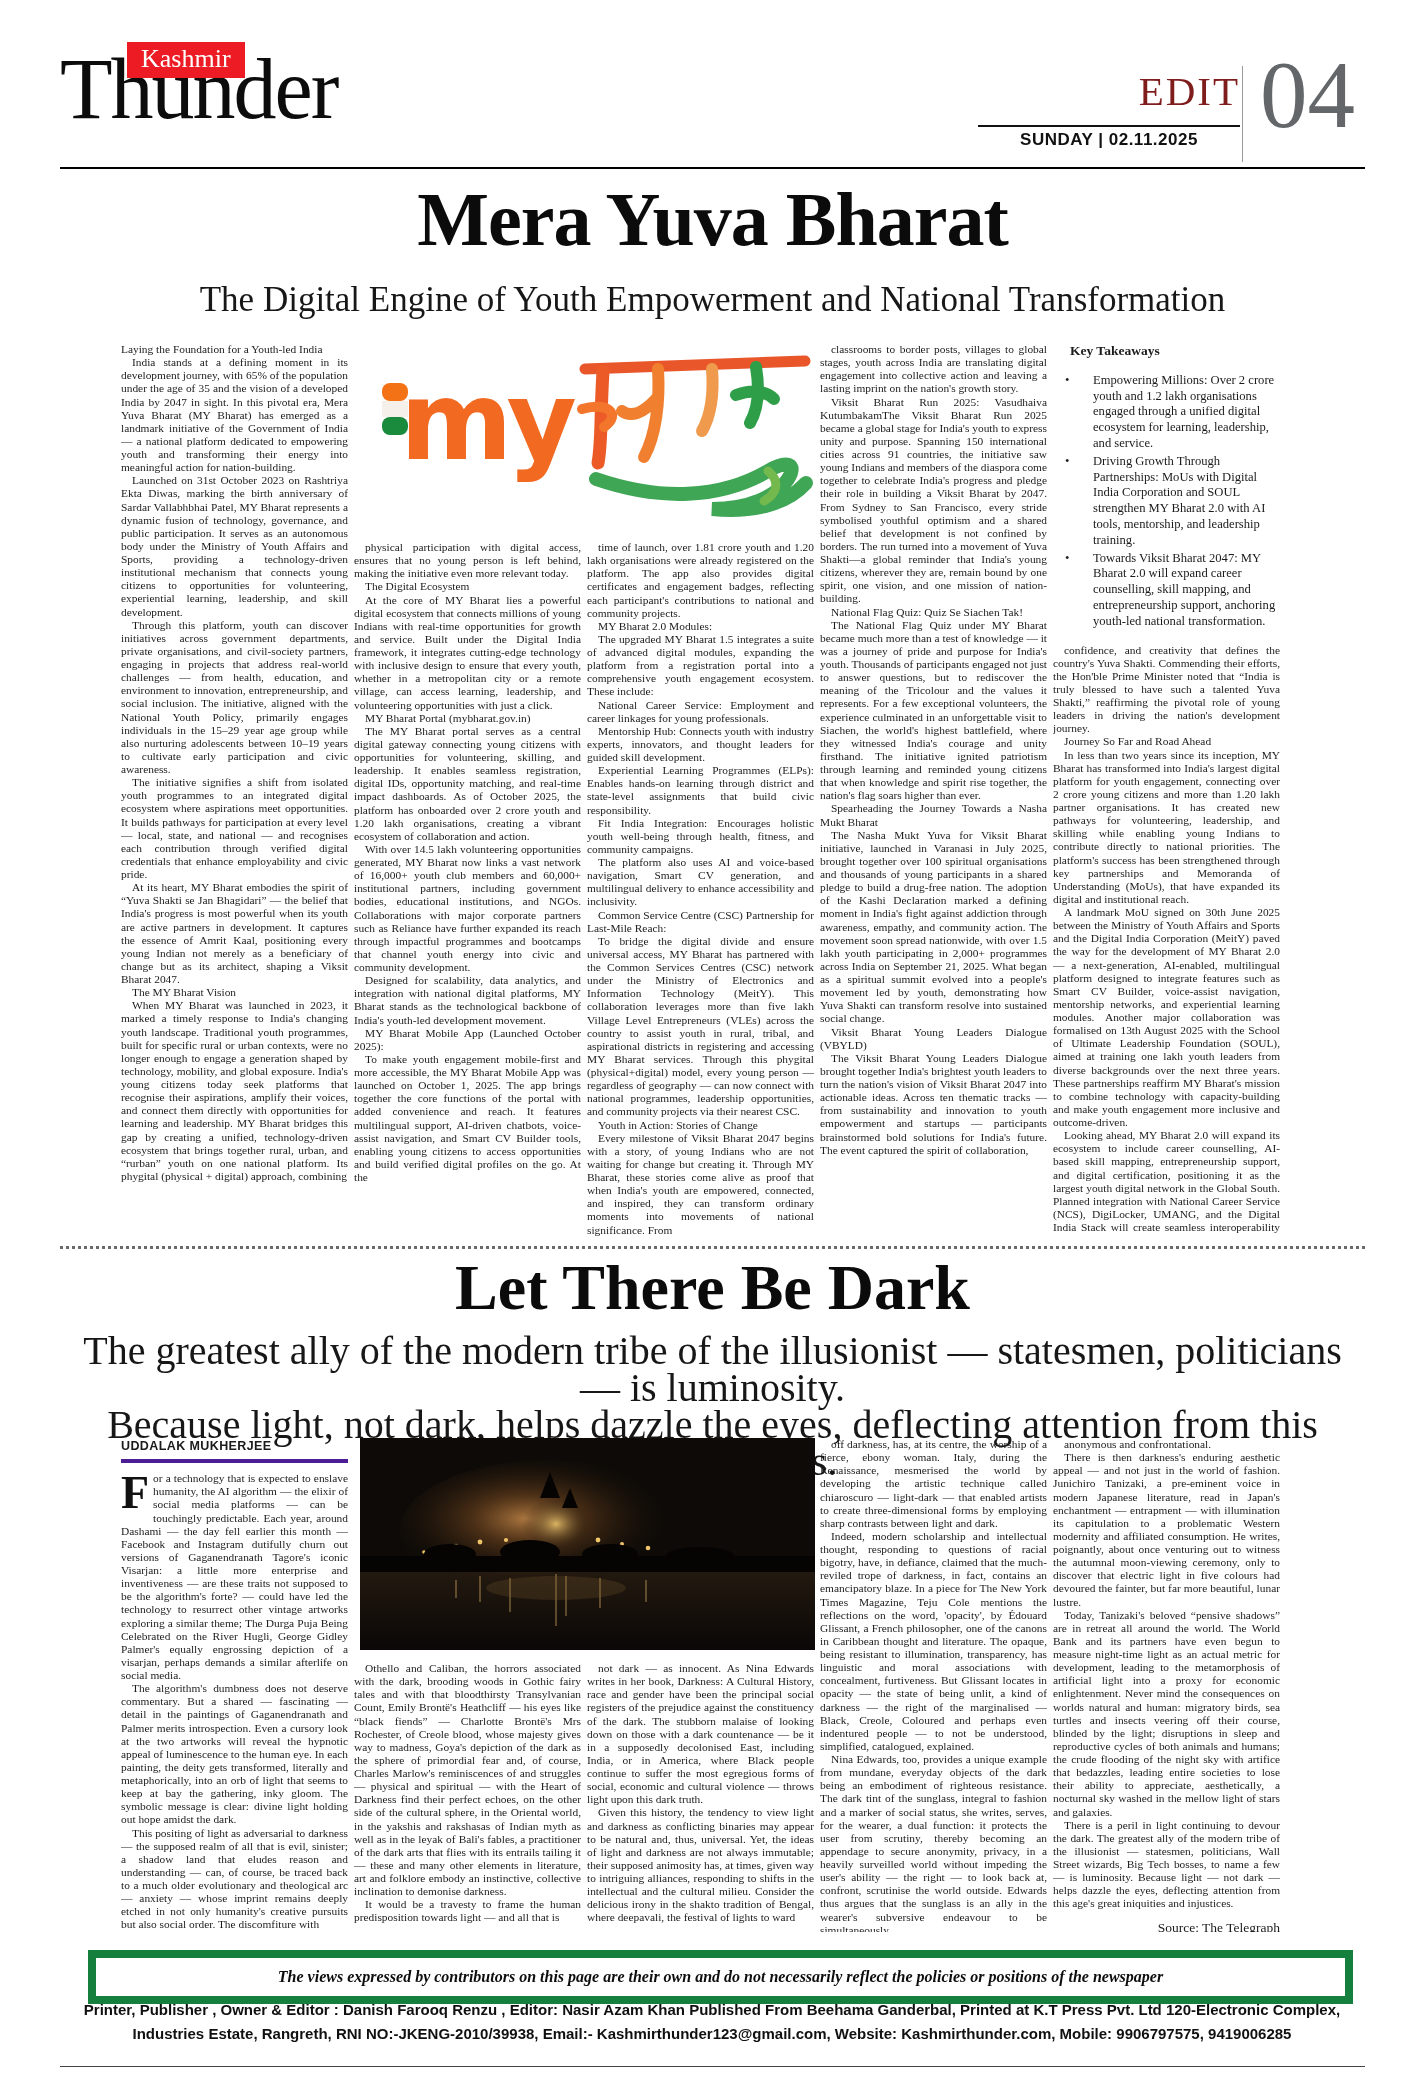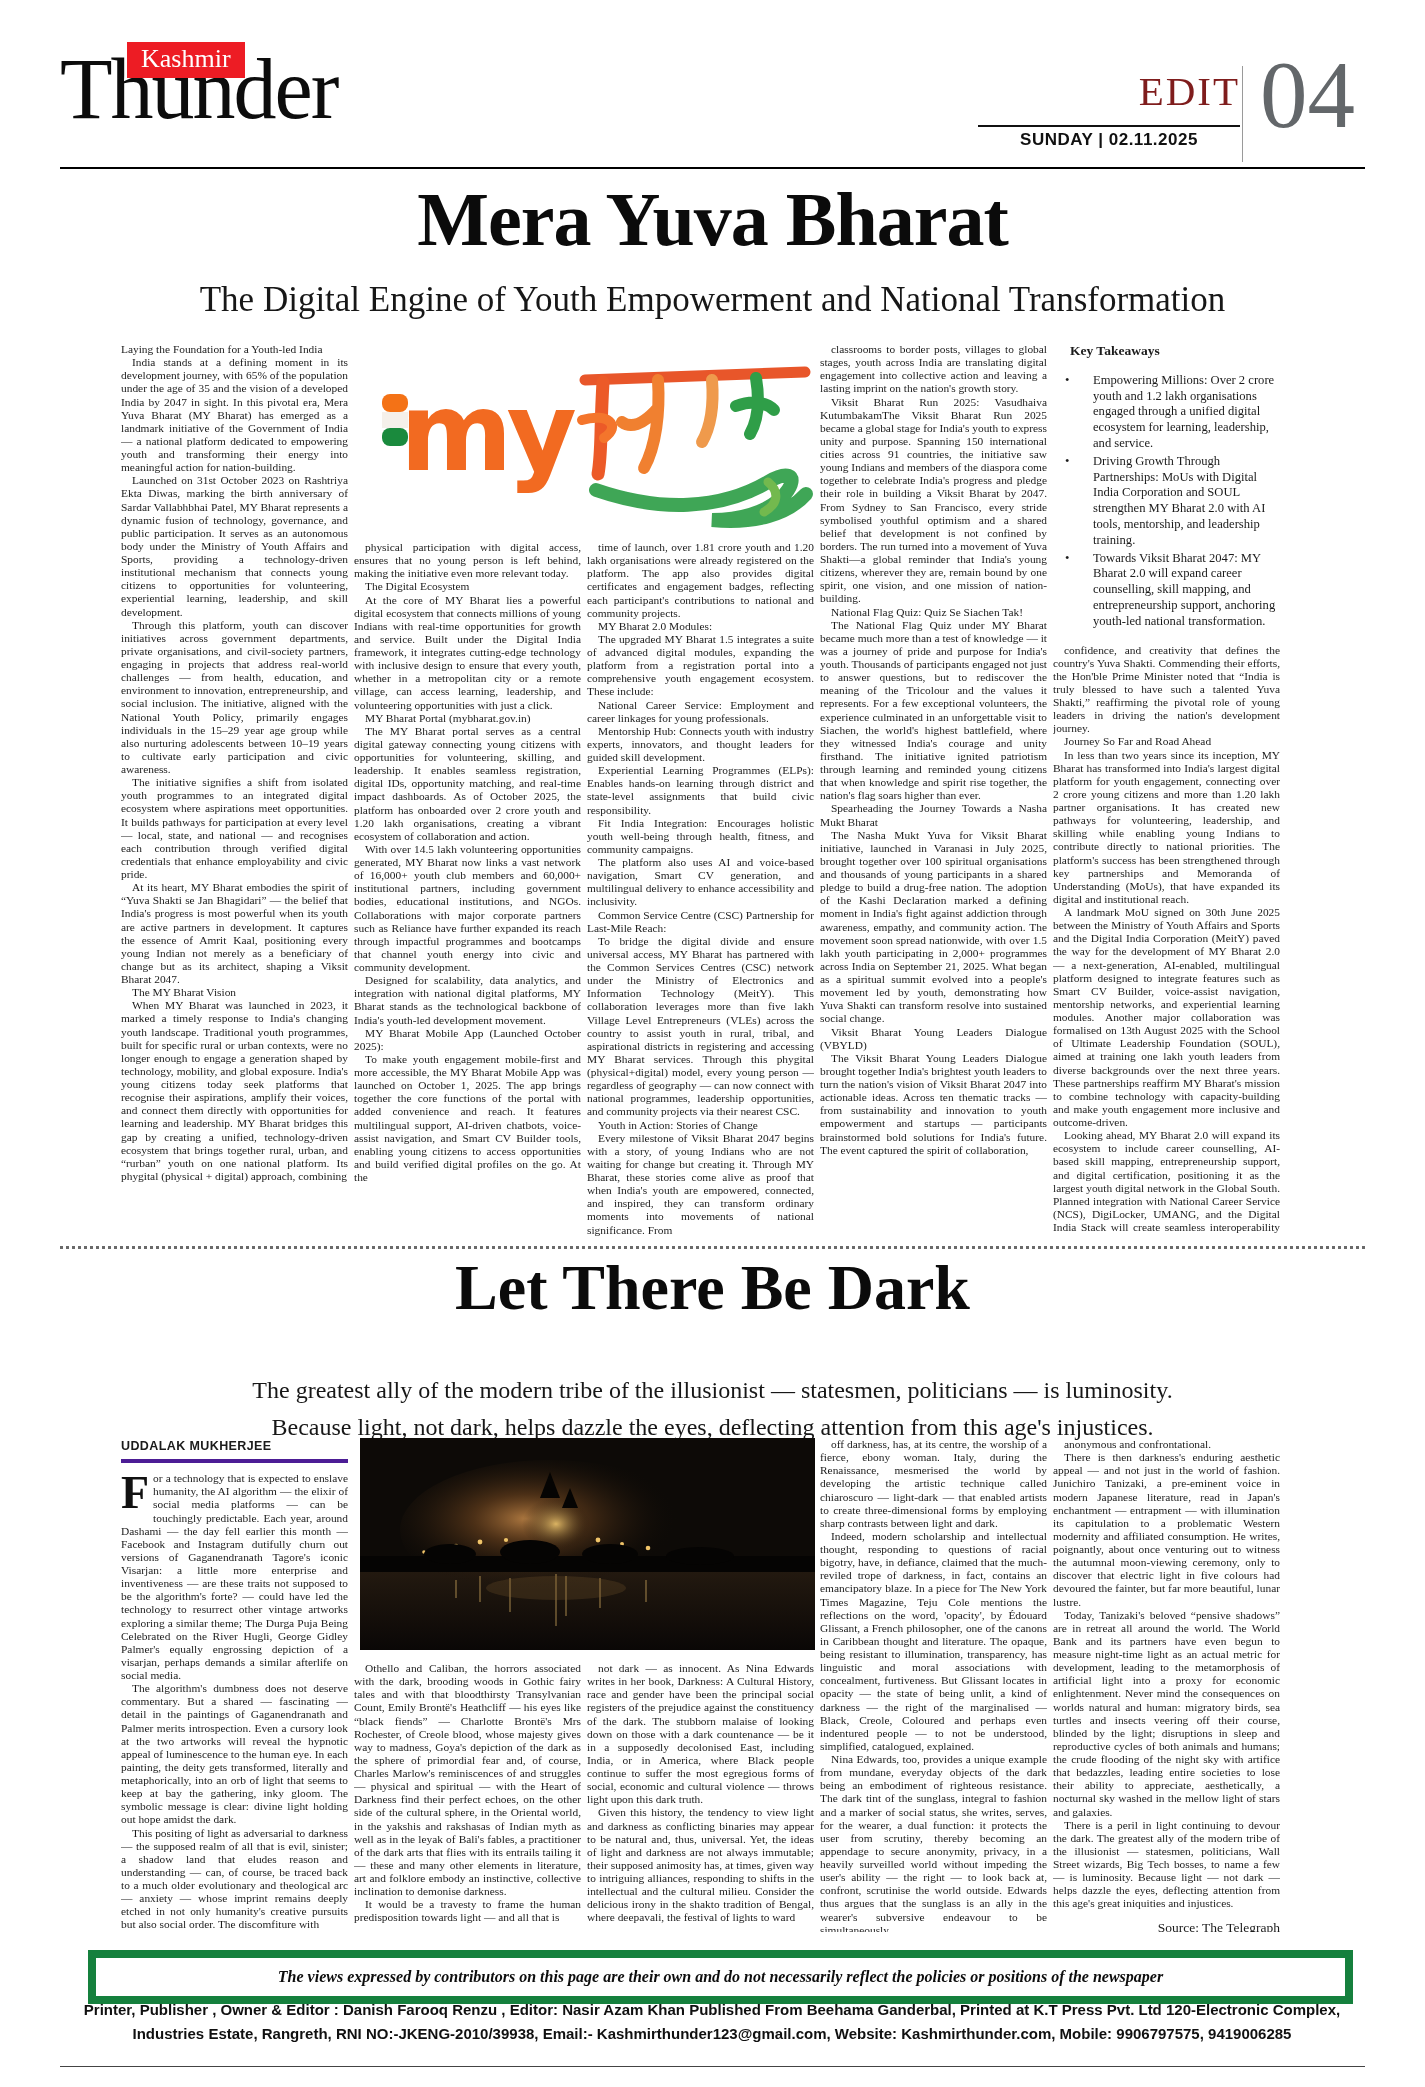--- a/index.html
+++ b/index.html
@@ -34,28 +34,28 @@
   #a1-cols{top:343px;height:893px;}
   .sp-a1{height:198px;}
   
   #takeaways{font-size:12.6px;line-height:15.8px;text-align:left;margin-bottom:14px;}
   #takeaways-title{font-weight:bold;font-size:13.5px;margin:0 0 14px 6px;}
   #takeaways ul{margin:0;padding:0 0 0 6px;list-style:none;}
   #takeaways li{margin:0 0 2px 0;padding-left:34px;position:relative;}
   #takeaways li:before{content:"\2022";position:absolute;left:6px;top:0;}
   
   .embed{position:absolute;left:360px;width:455px;overflow:hidden;}
-  #a1-image{top:342px;height:200px;}
+  #a1-image{top:331px;height:200px;}
   #a2-image{top:1438px;height:212px;background:#0c0907;}
   
   #article-divider{position:absolute;left:60px;top:1246px;width:1305px;border-top:3px dotted #6a6a6a;}
   #a2-title{position:absolute;left:121px;top:1252px;width:1183px;text-align:center;
         font-size:64px;line-height:72px;font-weight:bold;color:#0b0b0b;}
   #a2-subtitle{position:absolute;left:81px;top:1332px;width:1263px;text-align:center;
-        font-size:24px;line-height:37px;color:#171717;margin-top:40px;}
+        font-size:40px;line-height:37px;color:#171717;}
   #a2-cols{top:1438px;height:494px;}
   .sp-a2{height:224px;}
   #byline{font-family:"Liberation Sans",sans-serif;font-weight:bold;font-size:12.5px;letter-spacing:.4px;
         border-bottom:4px solid #4c1d95;padding:2px 0 6px 0;margin-bottom:9px;text-align:left;}
   .dropcap{float:left;font-size:46px;line-height:38px;padding:2px 4px 0 0;font-weight:bold;color:#111;}
   #a2-source{text-align:right;font-size:13.5px;margin-top:10px;text-indent:0;}
   
   #disclaimer-box{position:absolute;left:88px;top:1950px;width:1249px;height:38px;
         border:8px solid #15803d;display:flex;align-items:center;justify-content:center;}
   #disclaimer-text{font-style:italic;font-weight:bold;font-size:16px;color:#0d0d0d;}

